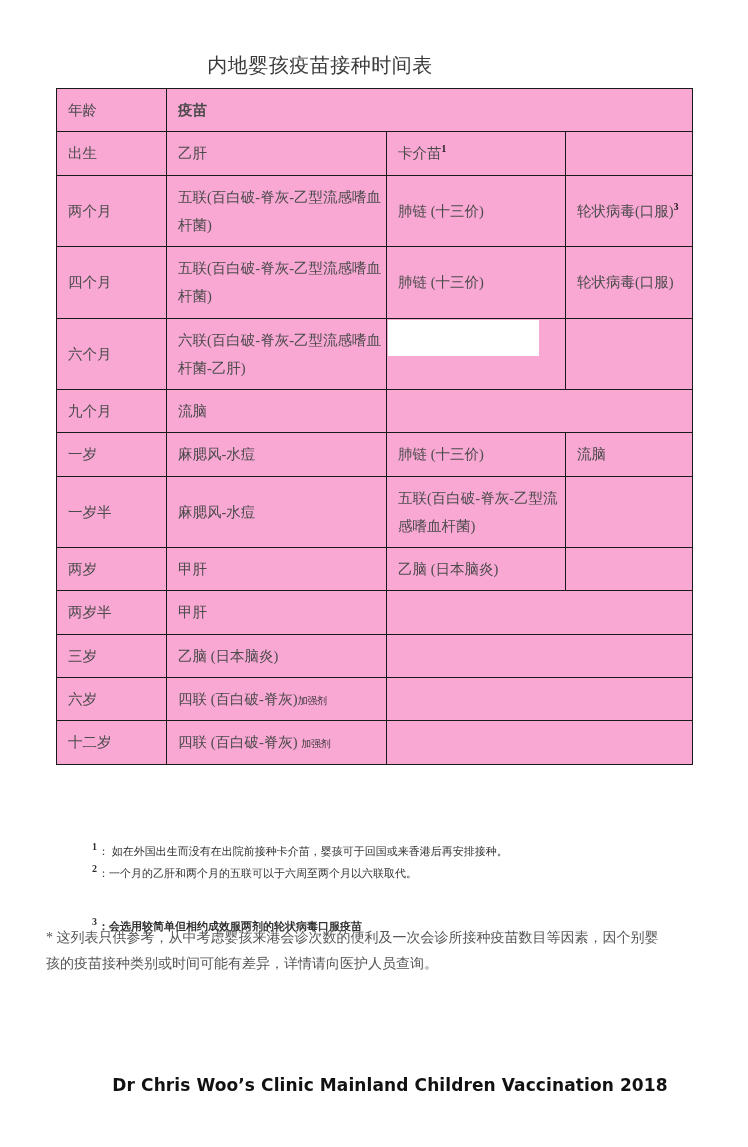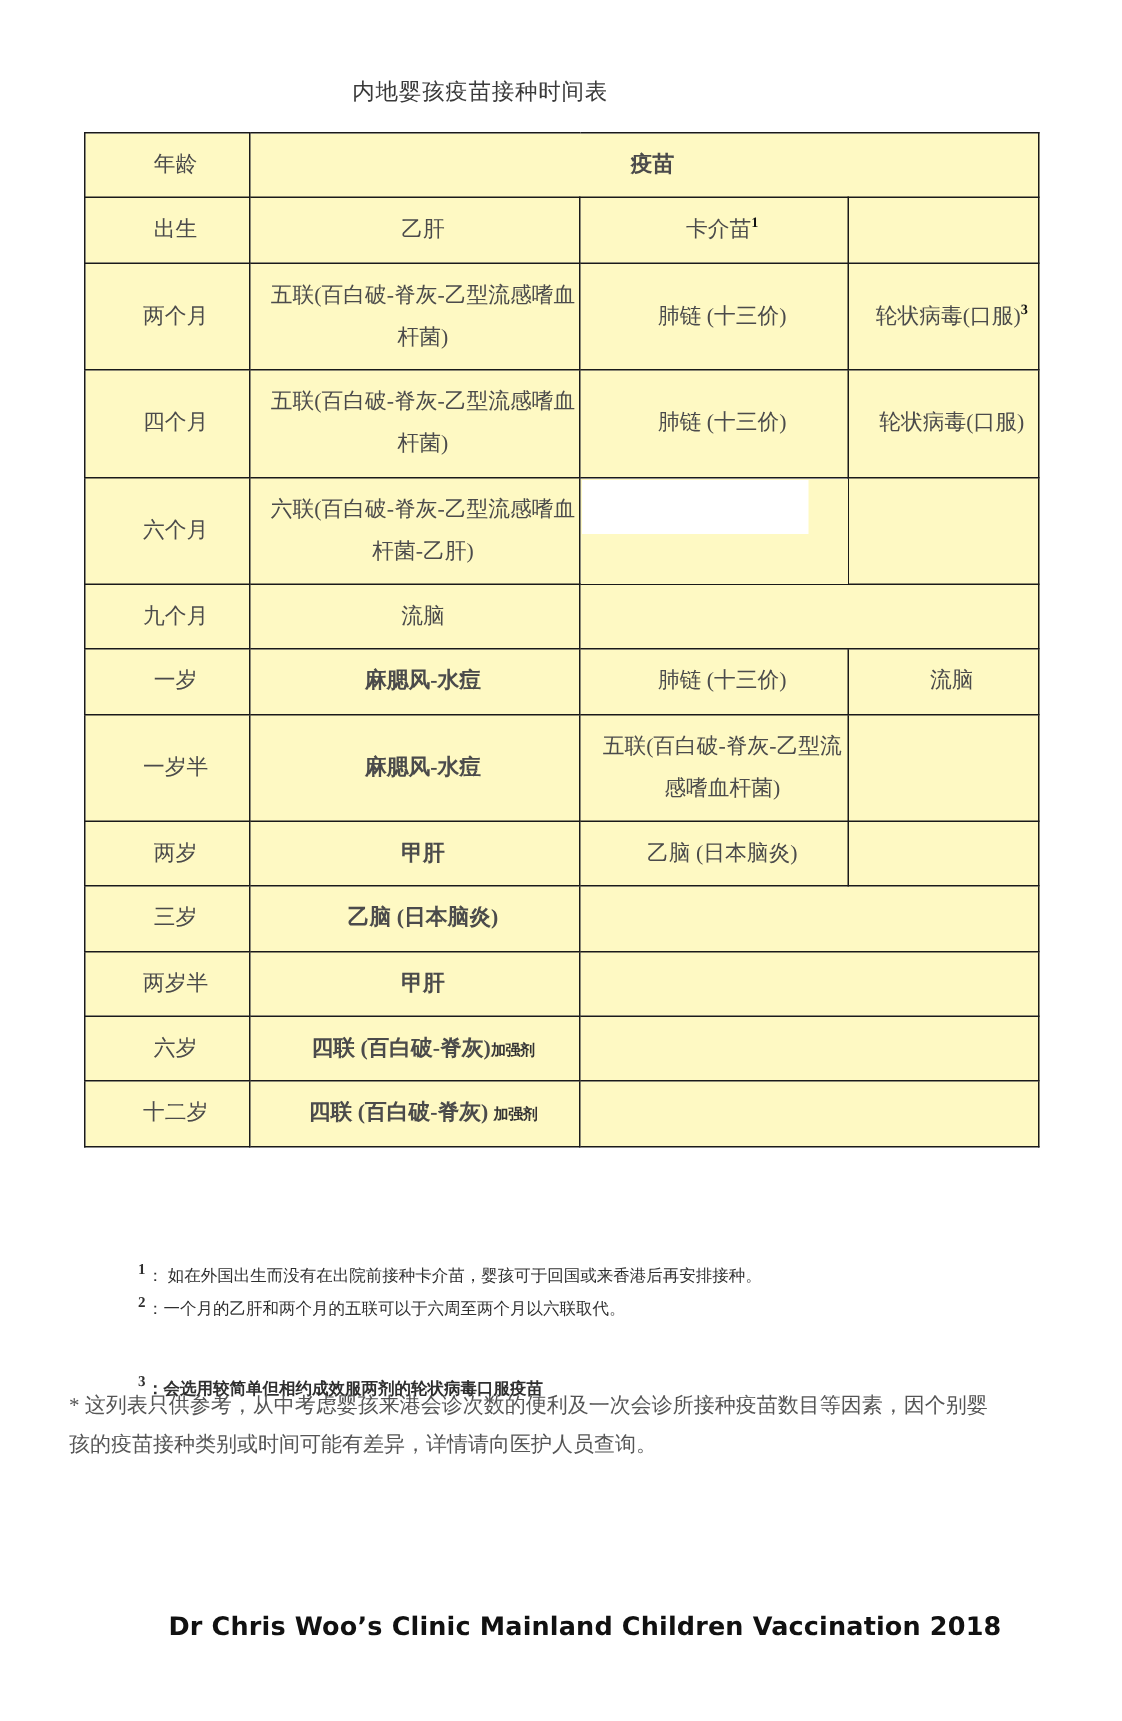--- a/index.html
+++ b/index.html
@@ -12,54 +12,53 @@
     overflow:hidden;
   }
   .page{ position:relative; width:748px; height:1147px; }
 
   
   .title{
     position:absolute;
     left:0; top:52px; width:640px;
     text-align:center;
     font-family:"DejaVu Sans","Liberation Sans",sans-serif;
-    font-size:15px;
+    font-size:20px;
     font-weight:400;
     color:#3a3a3a;
     letter-spacing:.5px;
   }
 
   
   .tbl-wrap{ position:absolute; left:56px; top:88px; width:636px; }
   table.sched{
     border-collapse:collapse;
     width:636px;
     table-layout:fixed;
   }
   table.sched td{
     border:1.6px solid #1a1a1a;
     vertical-align:middle;
     padding:7px 0 7px 11px;
     font-size:14.5px;
     line-height:1.95;
     color:#4b4b4b;
     font-family:"Liberation Serif","DejaVu Serif",serif;
-    background:#fef9c3;
-    text-align:center;
+    background:#f9a8d4;
   }
   col.c1{ width:110px; }
   col.c2{ width:220px; }
   col.c3{ width:179px; }
   col.c4{ width:127px; }
 
   td.age{ color:#111; font-size:15px; }
   td.age.b{ font-weight:normal; }
   td.hdr-vax{ font-weight:bold; color:#111; font-size:15px; }
   td.blank{ background:#dcdcdc; }
-  td.dark{ color:#151515; font-weight:bold; }
+  td.dark{ color:#151515; font-weight:normal; }
   td.mid{ color:#3b3b3b; }
 
   .sup{
     font-size:9.5px;
     vertical-align:super;
     line-height:0;
     color:#111;
     font-weight:bold;
   }
   .tiny{
@@ -179,27 +178,27 @@
             <td class="mid"><span>五联(百白破-脊灰-乙型流感嗜血杆菌)</span></td>
             <td class="blank"></td>
           </tr>
           <tr>
             <td class="age b">两岁</td>
             <td class="dark"><span>甲肝</span></td>
             <td class="mid"><span>乙脑 (日本脑炎)</span></td>
             <td class="blank"></td>
           </tr>
           <tr>
+            <td class="age b">两岁半</td>
+            <td class="dark"><span>甲肝</span></td>
+            <td colspan="2" class="blank"></td>
+          </tr>
+          <tr>
             <td class="age b">三岁</td>
             <td class="dark"><span>乙脑 (日本脑炎)</span></td>
-            <td colspan="2" class="blank"></td>
-          </tr>
-          <tr>
-            <td class="age b">两岁半</td>
-            <td class="dark"><span>甲肝</span></td>
             <td colspan="2" class="blank"></td>
           </tr>
           <tr>
             <td class="age b">六岁</td>
             <td class="dark"><span>四联 (百白破-脊灰)</span><span class="tiny">加强剂</span></td>
             <td colspan="2" class="blank"></td>
           </tr>
           <tr>
             <td class="age b">十二岁</td>
             <td class="dark"><span>四联 (百白破-脊灰) </span><span class="tiny">加强剂</span></td>

